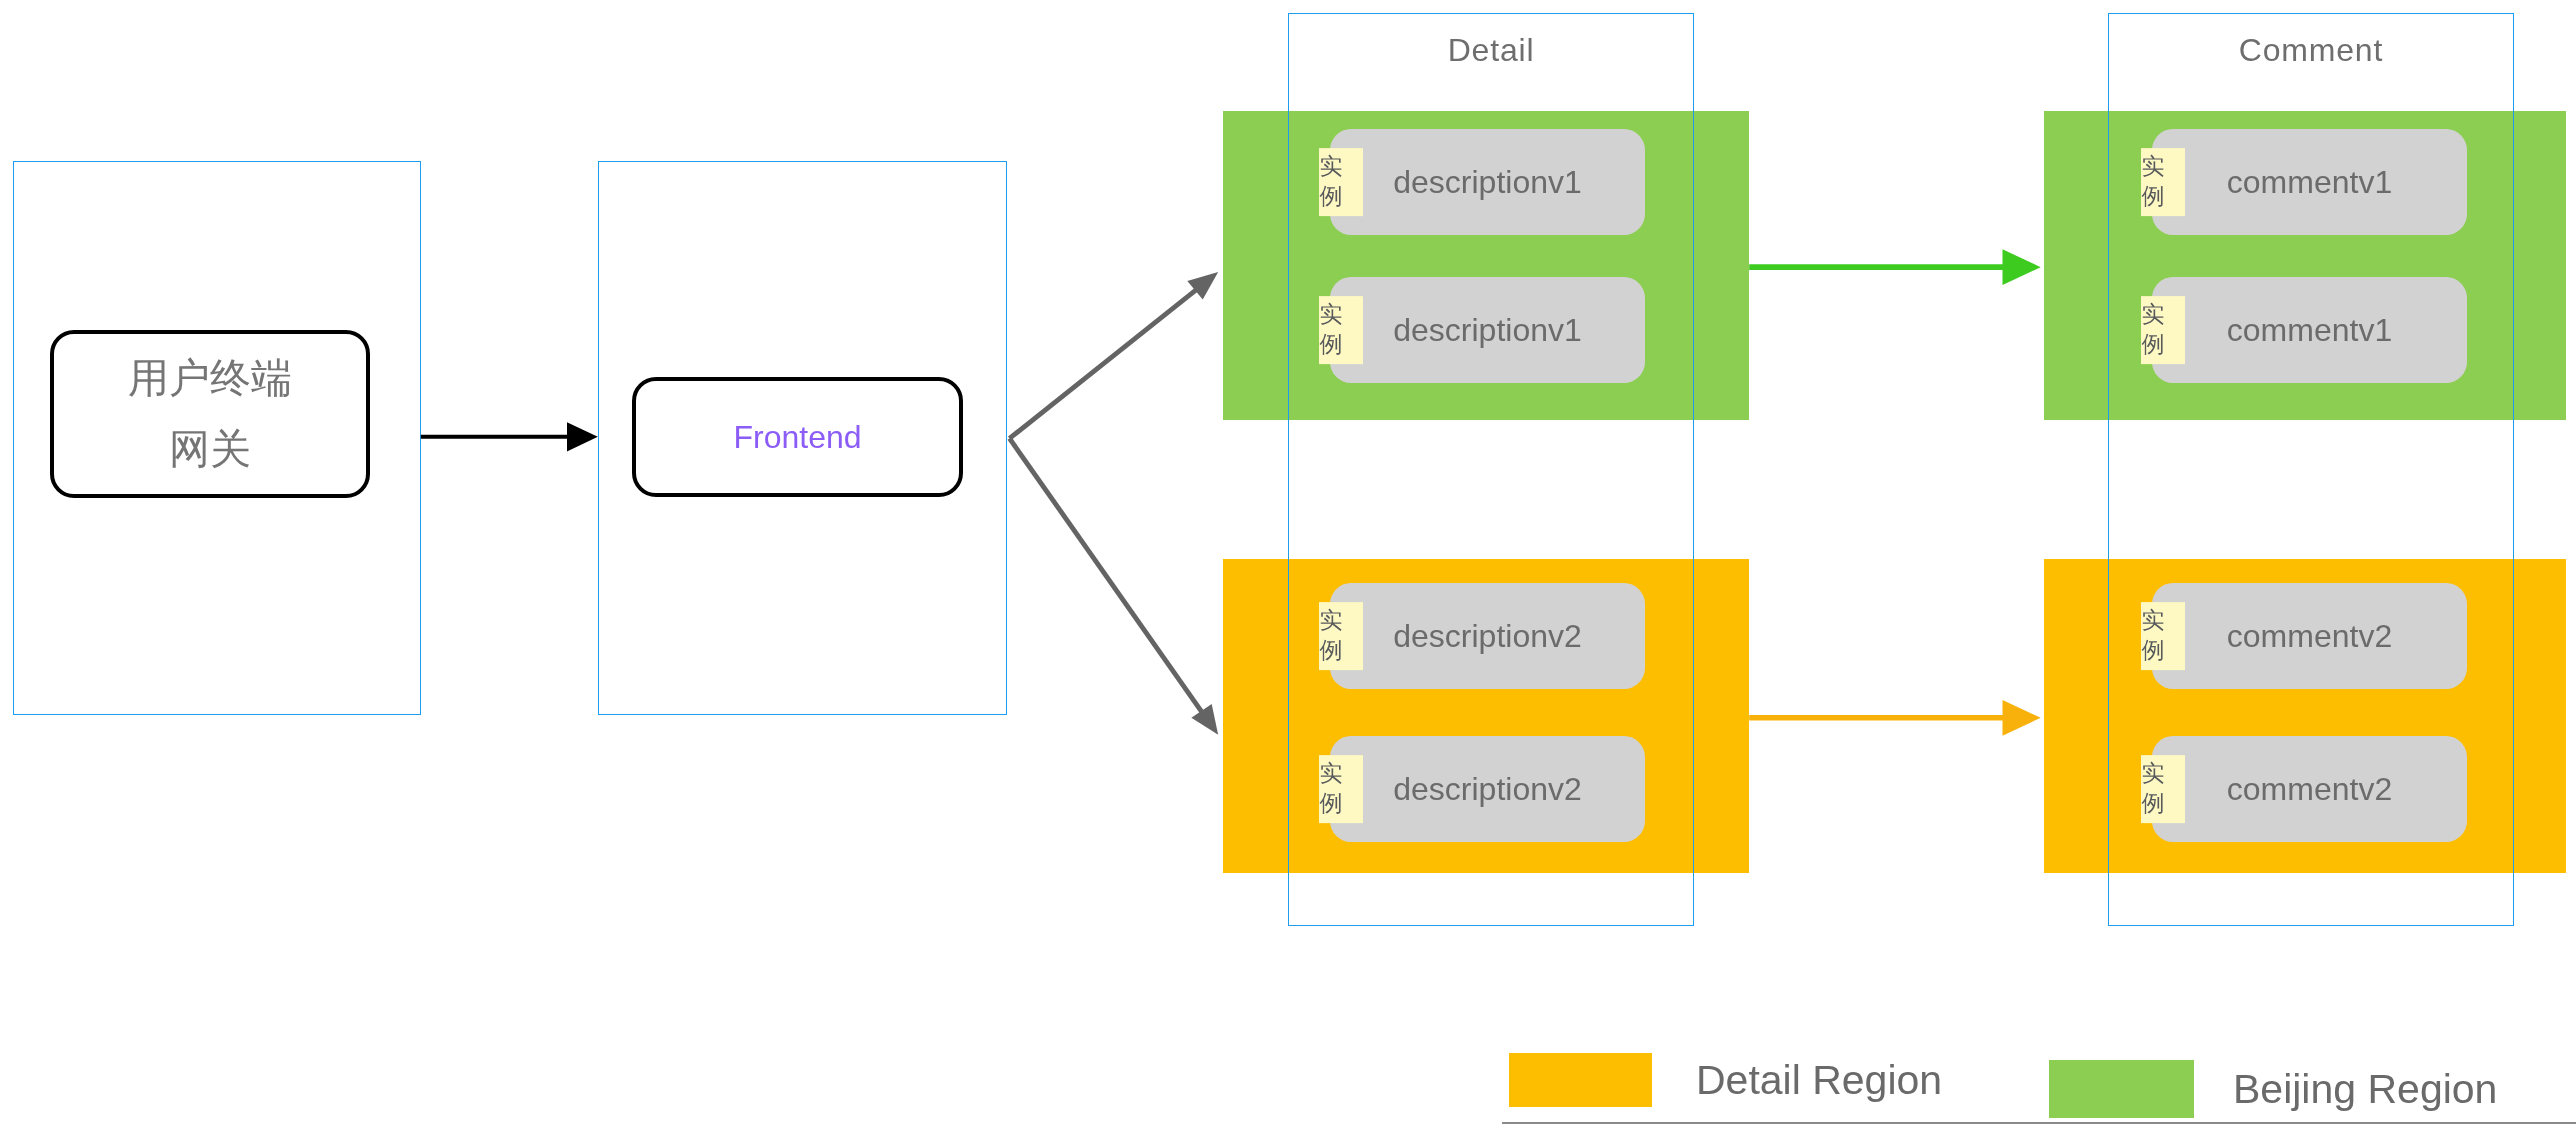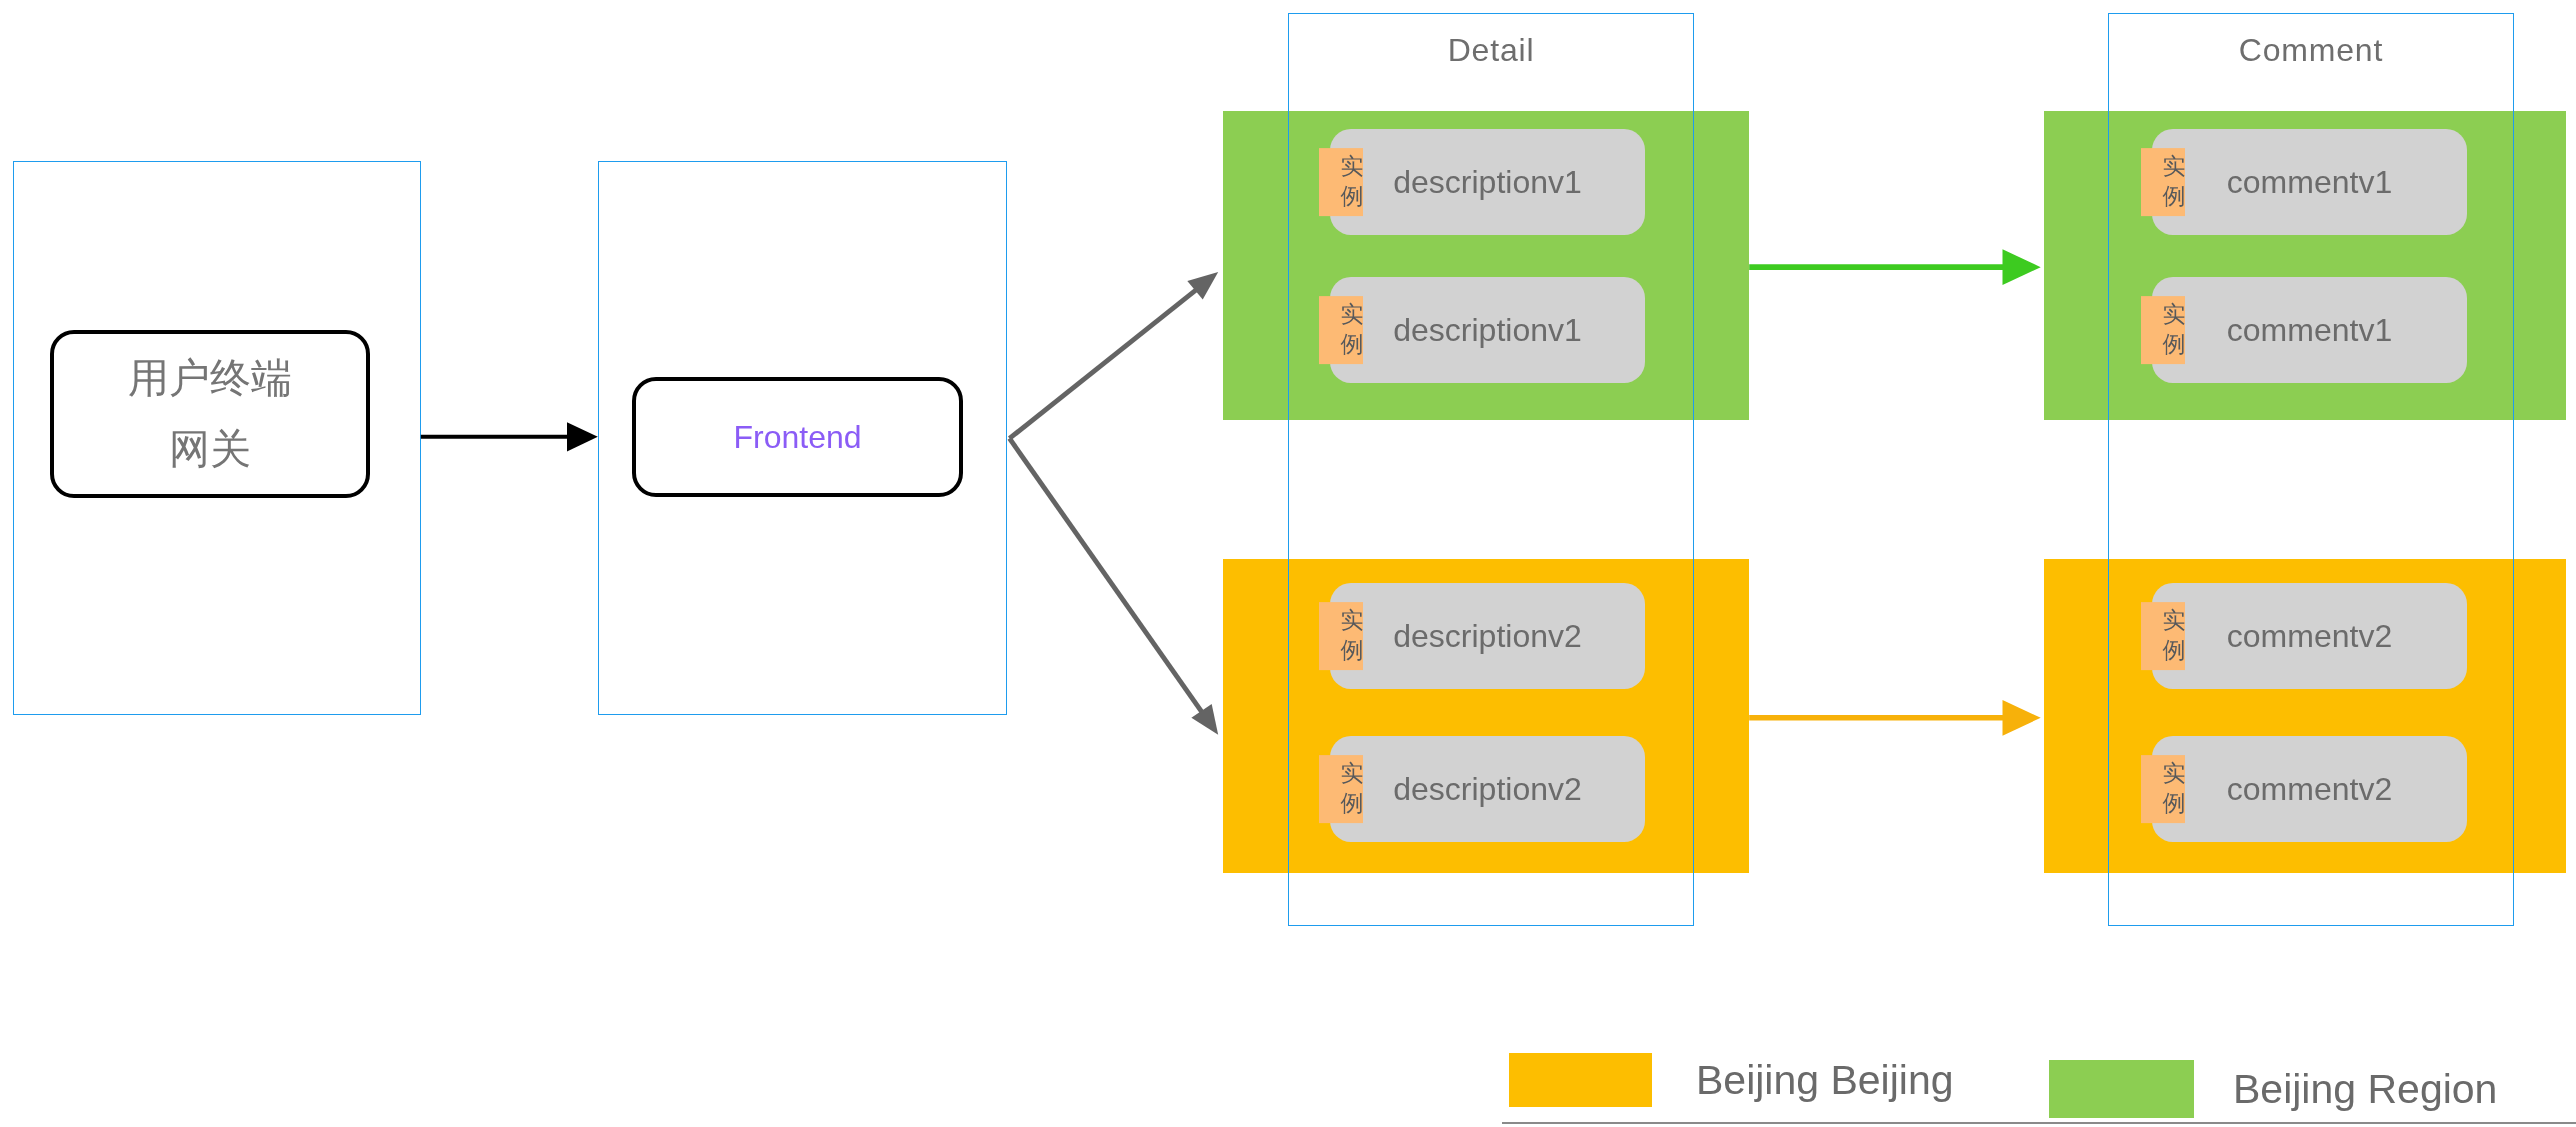--- a/index.html
+++ b/index.html
@@ -65,24 +65,24 @@
     width:100%;height:100%;
     display:flex;flex-direction:row;align-items:center;justify-content:center;
     font-size:32px;line-height:1.28;color:#6B6B6B;
   }
   .tag{
     position:absolute;
     left:-10.6px;top:50%;
     transform:translateY(-50%);
     width:44px;
     padding:4px 0;
-    background:#fdba74;
+    background:#fef9c3;
     color:#57595B;
     font-size:23px;line-height:1.3;
-    text-align:right;
+    text-align:left;
     word-break:break-all;
     z-index:3;
   }
   
   #arrows{position:absolute;left:0;top:0;z-index:5;pointer-events:none;}
   
   .swatch{position:absolute;z-index:2;}
   #swatch-beijing{left:1509px;top:1053px;width:143px;height:54px;background:#FDBE00;}
   #swatch-hangzhou{left:2049px;top:1060px;width:145px;height:58px;background:#8CCE52;}
   .legend-label{
@@ -212,20 +212,20 @@
       <polygon points="2513,329 2466,307 2466,351" fill="#3DCB20"></polygon>
     </g>
 
     <g>
       <line x1="2154" y1="884" x2="2470" y2="884" stroke="#F7B10A" stroke-width="7"></line>
       <polygon points="2513,884 2466,862 2466,906" fill="#F7B10A"></polygon>
     </g>
   </svg>
 
   <div class="swatch" id="swatch-beijing"></div>
-  <div class="legend-label" id="label-beijing">Beijing Beijing</div>
+  <div class="legend-label" id="label-beijing">Detail Region</div>
   <div class="swatch" id="swatch-hangzhou"></div>
   <div class="legend-label" id="label-hangzhou">Beijing Region</div>
 
   <div id="bottom-line"></div>
 
 </div>
 
 
 </body></html>

